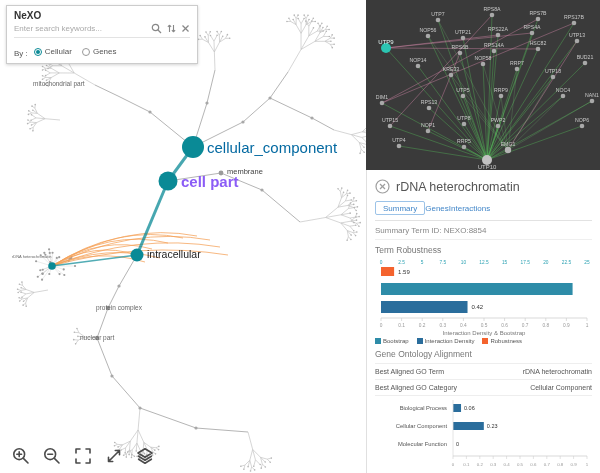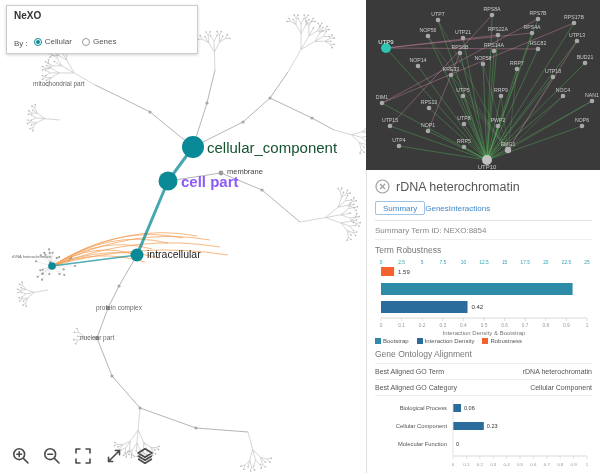--- a/index.html
+++ b/index.html
@@ -12,21 +12,21 @@
   #tree-svg{position:absolute;left:0;top:0}
   .tree-label{position:absolute;color:#666;white-space:nowrap;cursor:pointer}
 
   .search-card{position:absolute;left:6px;top:5px;width:192px;background:#fff;border:1px solid #ccc;
     box-shadow:0 1px 3px rgba(0,0,0,.18);padding:4px 7px 5px;z-index:5}
   .app-title{font-size:10px;font-weight:bold;color:#333;margin-bottom:2px}
   .search-row{display:flex;align-items:center;border-bottom:1px solid #e3e3e3;padding-bottom:3px}
   .search-input{flex:1;border:none;outline:none;font-size:8px;color:#444;font-family:inherit;min-width:0;background:transparent}
   .search-input::placeholder{color:#aaa}
   .sicon{display:inline-flex;margin-left:4px;cursor:pointer}
-  .radio-row{display:flex;align-items:flex-end;margin-top:16px;font-size:8px;color:#555}
+  .radio-row{display:flex;align-items:flex-end;margin-top:9px;font-size:8px;color:#555}
   .by-label{margin-right:6px}
   .radio-opt{display:inline-flex;align-items:center;margin-right:10px;cursor:pointer}
   .radio-circle{width:8px;height:8px;border:1.3px solid #999;border-radius:50%;margin-right:3px;position:relative;display:inline-block}
   .radio-circle.sel{border-color:#0a8a96}
   .radio-circle.sel::after{content:"";position:absolute;left:1.1px;top:1.1px;width:4px;height:4px;background:#0a8a96;border-radius:50%}
 
   .zoom-controls{position:absolute;left:10px;bottom:6px;display:flex;gap:9px;z-index:5}
   .zoom-btn{width:22px;height:22px;display:flex;align-items:center;justify-content:center;cursor:pointer}
   .zoom-btn svg{stroke:#4b4b4b;fill:none;stroke-width:1.6;stroke-linecap:round;stroke-linejoin:round}
 
@@ -641,31 +641,52 @@
         <circle cx="221" cy="173" r="2.4" fill="#9a9a9a"></circle>
         <circle cx="108" cy="308" r="2.2" fill="#9a9a9a"></circle>
         <circle cx="97" cy="338" r="2.2" fill="#9a9a9a"></circle>
         <circle cx="193" cy="147" r="11" fill="#0a8a96"></circle>
         <circle cx="168" cy="181" r="9.5" fill="#0a8a96"></circle>
         <circle cx="137" cy="255" r="6.5" fill="#0a8a96"></circle>
         <circle cx="52" cy="266" r="3.8" fill="#0a8a96"></circle>
       </svg>
     <div id="tree-labels">
         <div class="tree-label" style="left: 33px; top: 80px; font-size: 6.5px;">mitochondrial part</div>
-        <div class="tree-label" style="left: 207px; top: 139px; font-size: 15px; color: #14532d; font-weight: 500;">cellular_component</div>
+        <div class="tree-label" style="left: 207px; top: 139px; font-size: 15px; color: #0369a1; font-weight: 500;">cellular_component</div>
         <div class="tree-label" style="left: 181px; top: 173px; font-size: 15px; color: #8b5cf6; font-weight: 700;">cell part</div>
         <div class="tree-label" style="left: 227px; top: 167px; font-size: 7.5px; color: rgb(68, 68, 68);">membrane</div>
         <div class="tree-label" style="left: 147px; top: 248px; font-size: 10.5px; color: rgb(34, 34, 34); font-weight: 500;">intracellular</div>
         <div class="tree-label" style="left: 96px; top: 304px; font-size: 6.5px;">protein complex</div>
         <div class="tree-label" style="left: 80px; top: 334px; font-size: 6.5px;">nuclear part</div>
         <div class="tree-label" style="left: 12px; top: 254px; font-size: 4px;">rDNA heterochromatin</div>
       </div>
 
     <div class="search-card">
       <div class="app-title">NeXO</div>
+      <div class="search-row">
+        <input class="search-input" placeholder="Enter search keywords..." style="">
+        <span class="sicon">
+          <svg width="11" height="11">
+              <circle cx="4.5" cy="4.5" r="3.2" fill="none" stroke="#888" stroke-width="1.2"></circle>
+              <line x1="7" y1="7" x2="10" y2="10" stroke="#888" stroke-width="1.2"></line>
+            </svg>
+        </span>
+        <span class="sicon">
+          <svg width="11" height="11" stroke="#888" stroke-width="1.1" fill="none">
+              <path d="M3.5 9V2M3.5 2L1.9 3.8M3.5 2L5.1 3.8"></path>
+              <path d="M7.5 2v7M7.5 9L5.9 7.2M7.5 9L9.1 7.2"></path>
+            </svg>
+        </span>
+        <span class="sicon">
+          <svg width="9" height="9">
+              <line x1="1.5" y1="1.5" x2="7.5" y2="7.5" stroke="#888" stroke-width="1.2"></line>
+              <line x1="7.5" y1="1.5" x2="1.5" y2="7.5" stroke="#888" stroke-width="1.2"></line>
+            </svg>
+        </span>
+      </div>
       <div class="radio-row">
         <span class="by-label">By :</span>
         <span id="radio-options"><span class="radio-opt">
               <span class="radio-circle sel"></span>
               <span>Cellular</span>
             </span><span class="radio-opt">
               <span class="radio-circle"></span>
               <span>Genes</span>
             </span></span>
       </div>

